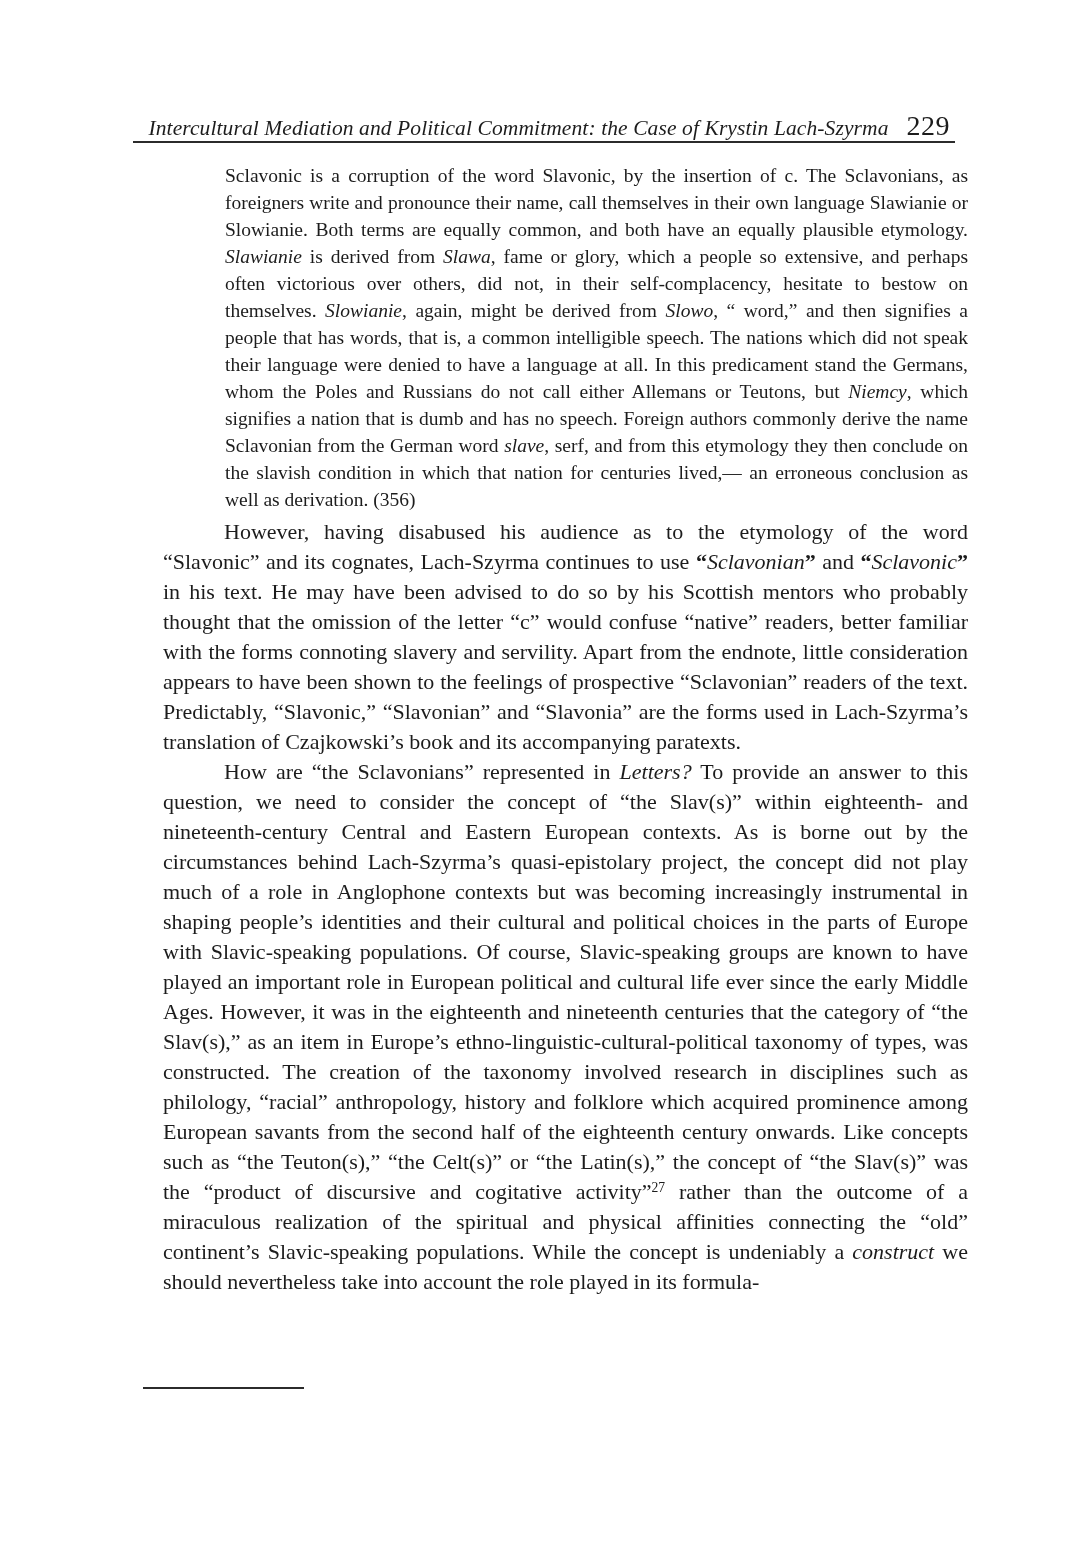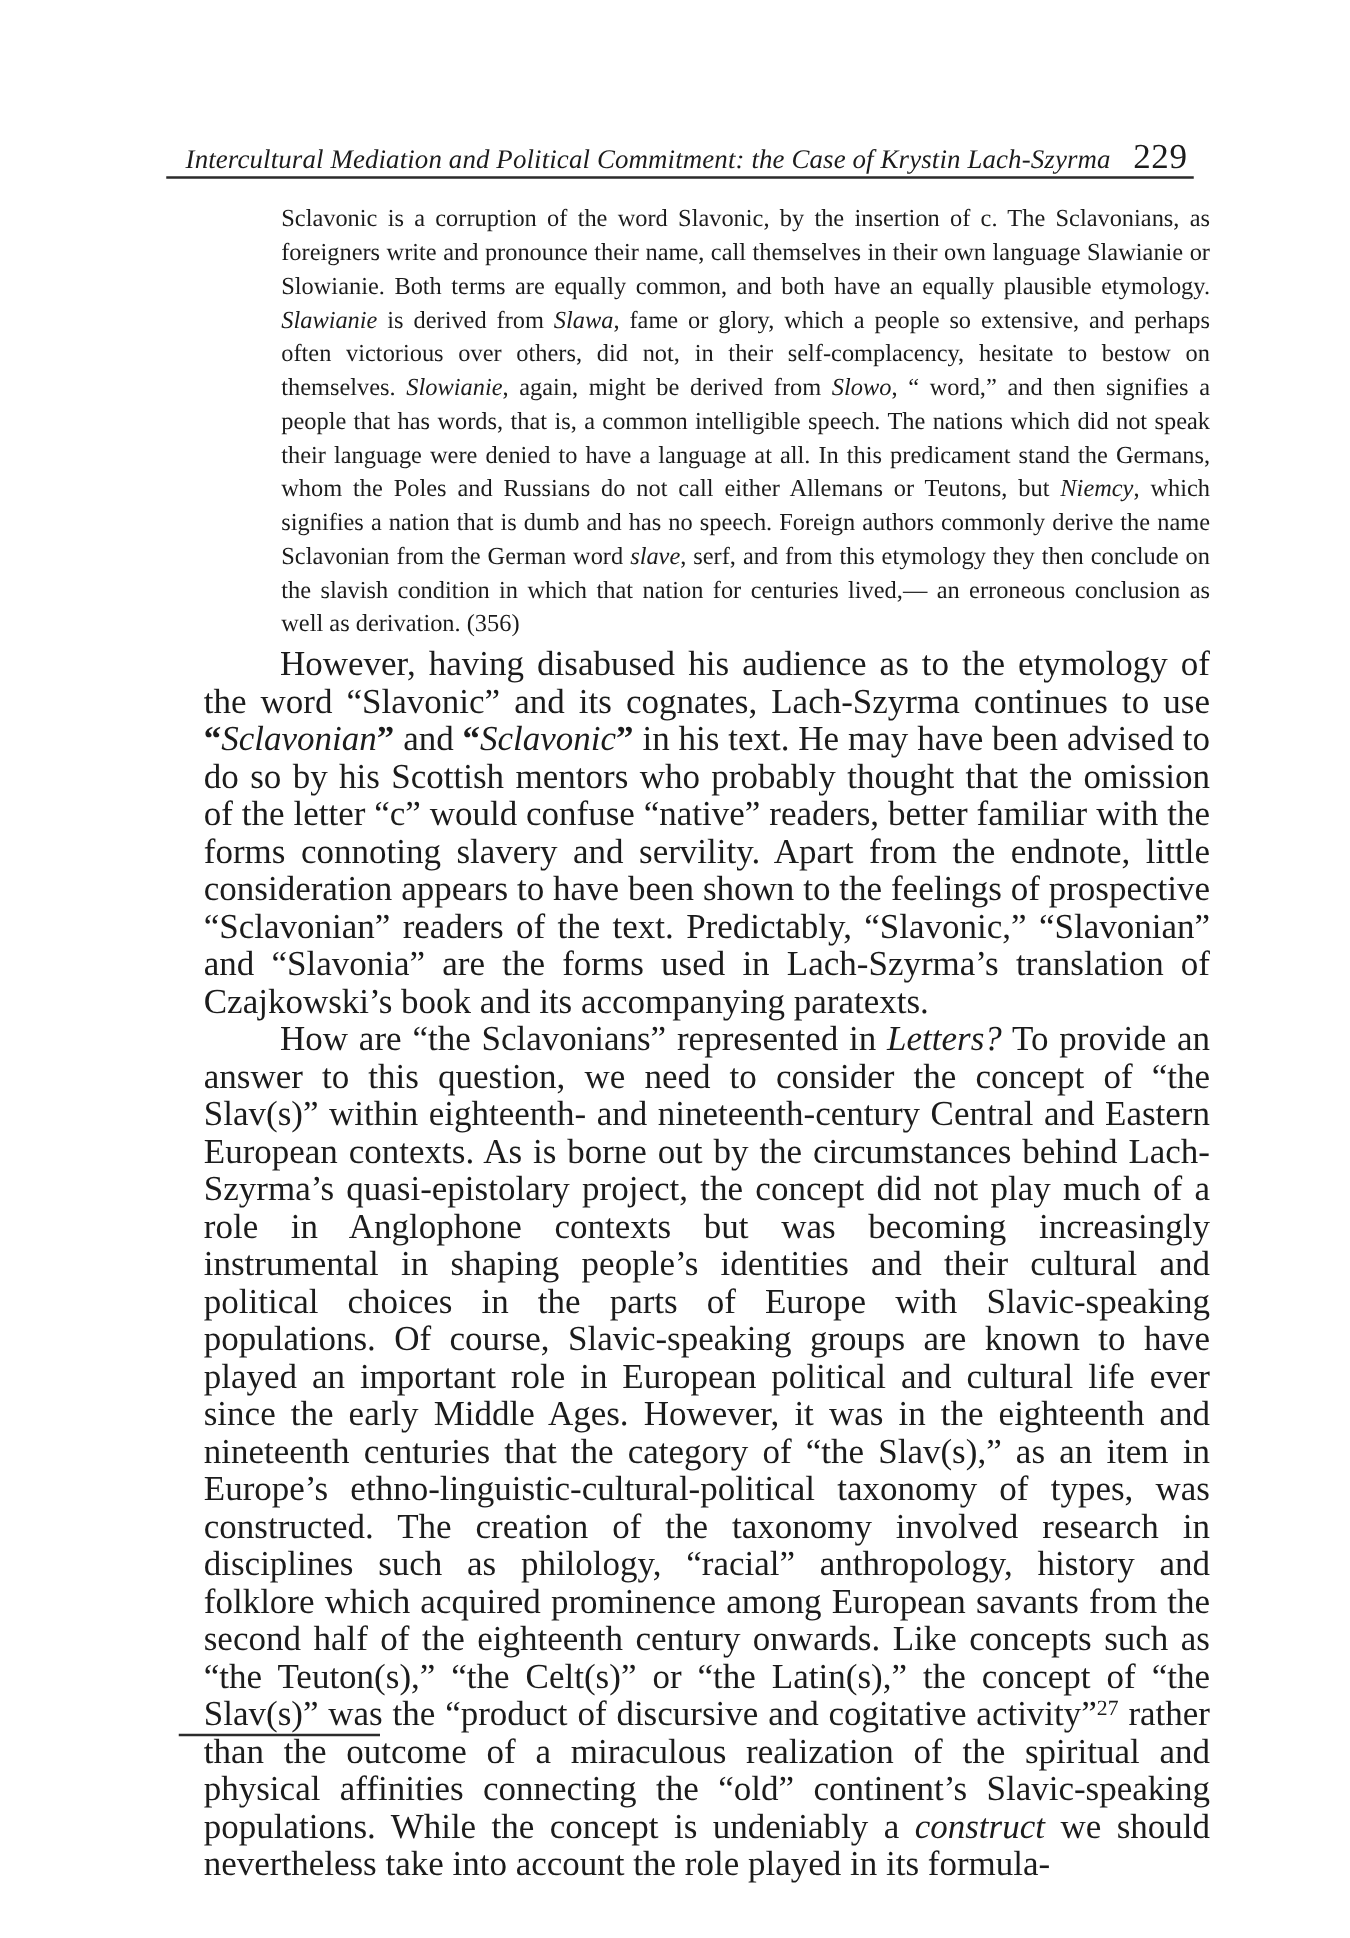--- a/index.html
+++ b/index.html
@@ -57,21 +57,21 @@
     margin: 0 0 0 62px;
     width: 743px;
     font-size: 19.5px;
     line-height: 27px;
     text-align: justify;
   }
 
   .body-copy { margin-top: 4px; }
   .body-copy p {
     margin: 0;
-    font-size: 28px;
+    font-size: 22px;
     line-height: 30px;
     text-indent: 61px;
     text-align: justify;
   }
 
   .run-i { font-style: italic; }
   .run-b { font-weight: bold; }
 
   sup {
     font-size: 62%;

